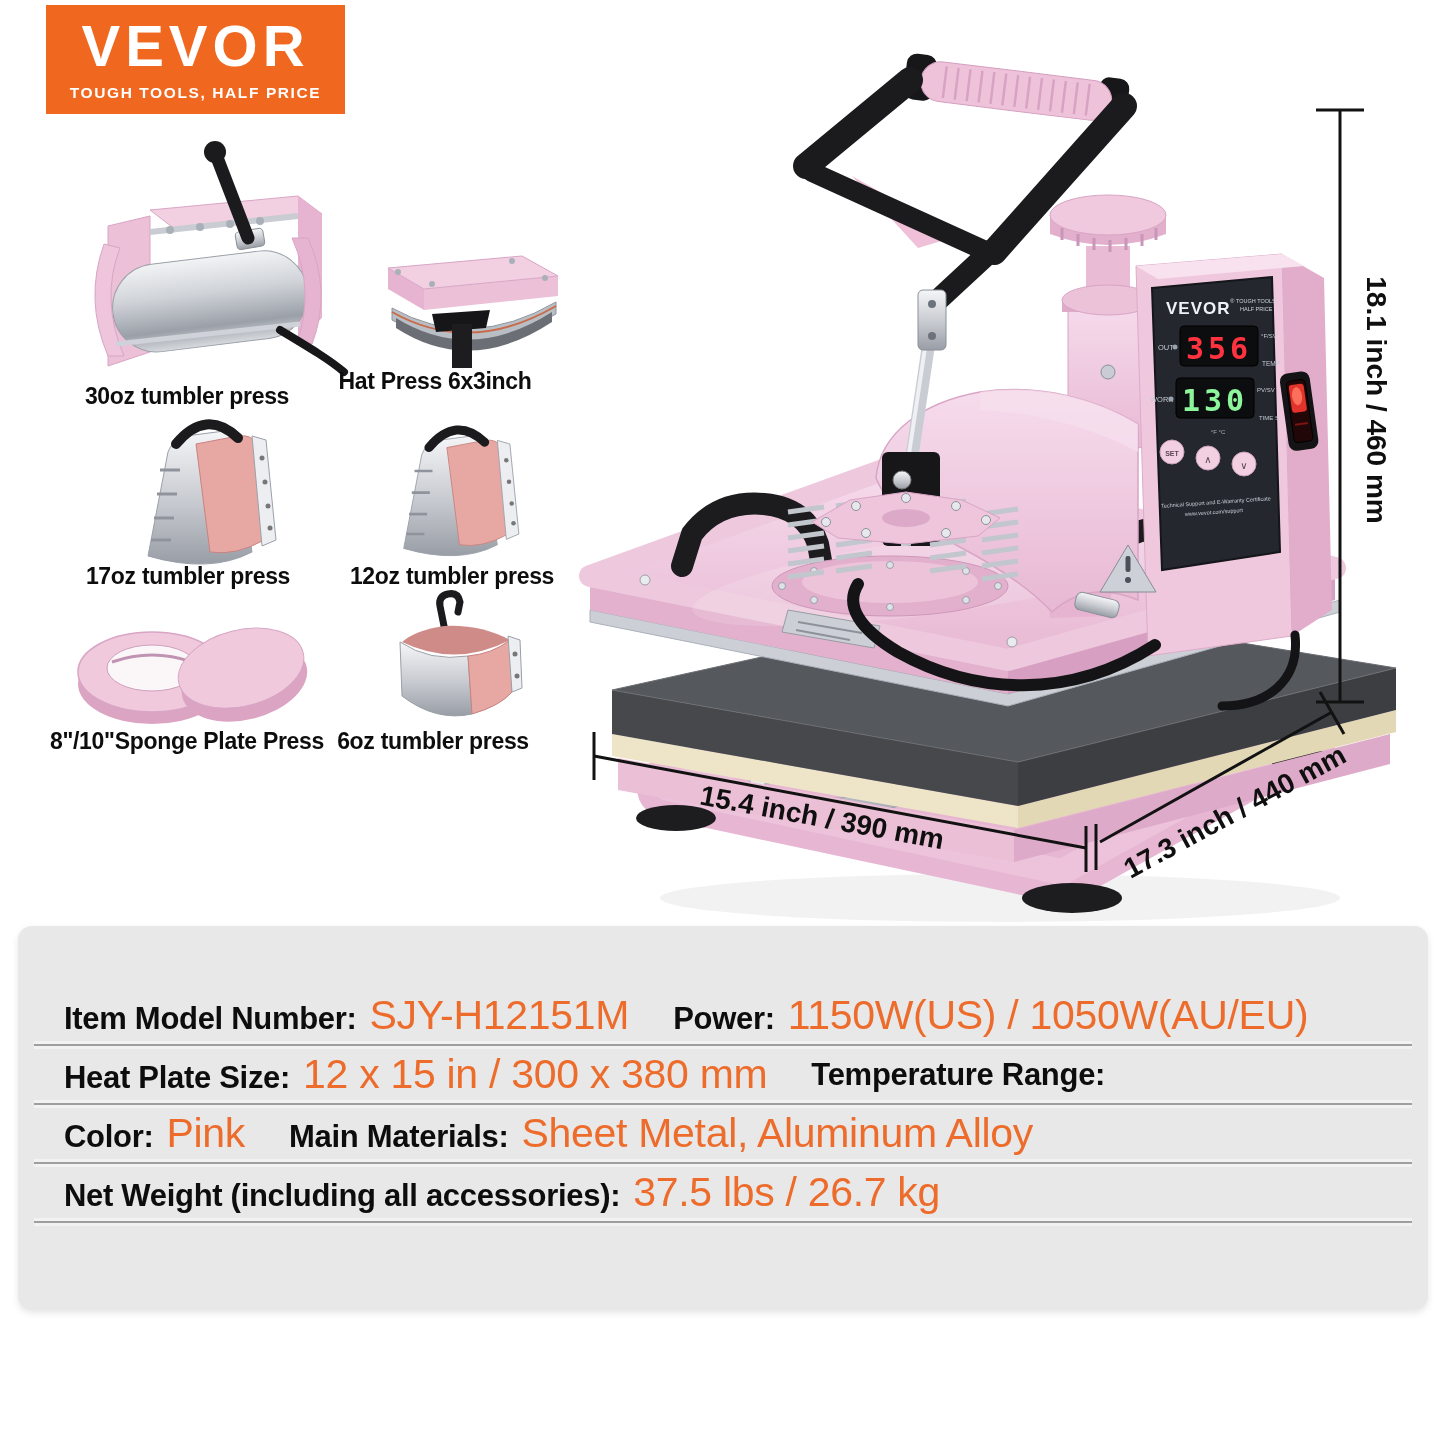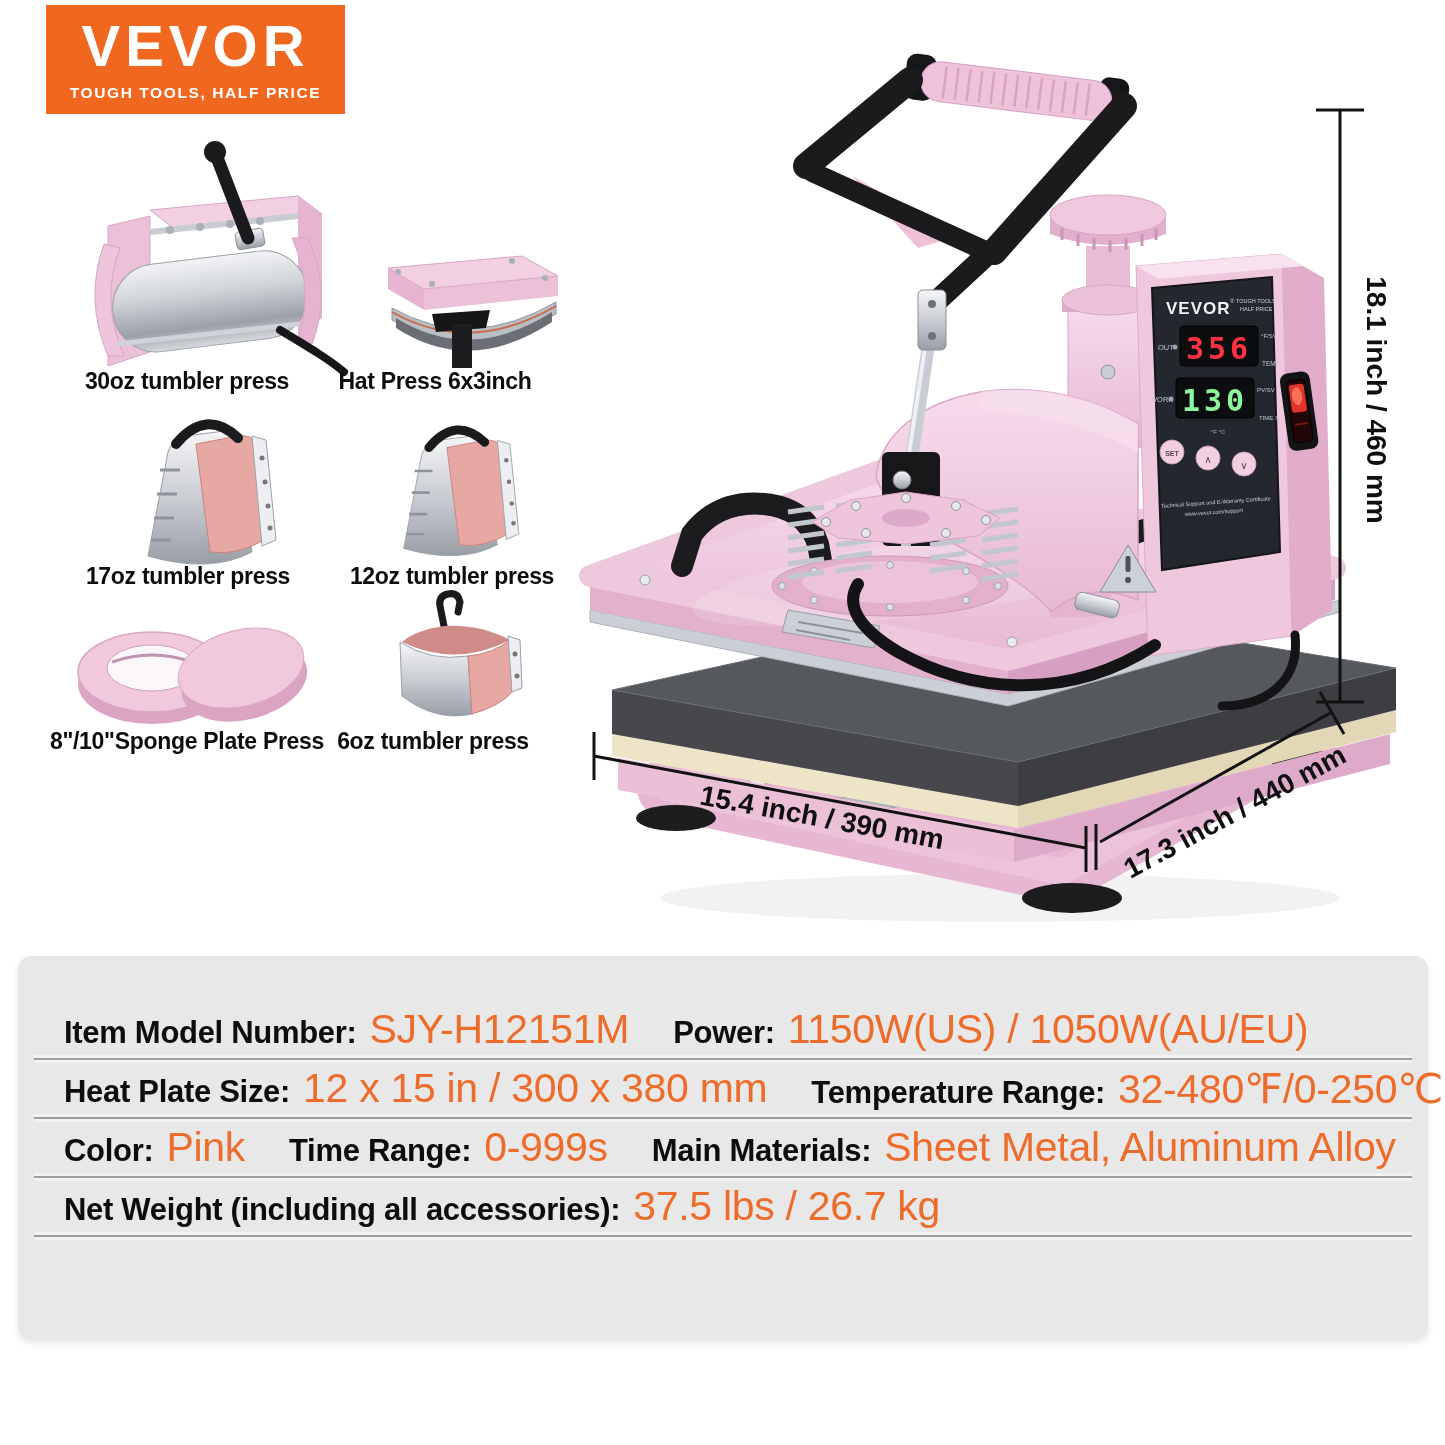--- a/index.html
+++ b/index.html
@@ -25,24 +25,24 @@
     font-size:23px;font-weight:bold;letter-spacing:-0.3px;white-space:nowrap;color:#0d0d0d;
   }
   .dim-label{
     position:absolute;font-size:28px;font-weight:bold;white-space:nowrap;color:#0f0f0f;
   }
   #dim-height{left:1376px;top:400px;transform:translate(-50%,-50%) rotate(90deg);}
   #dim-width{left:822px;top:818px;transform:translate(-50%,-50%) rotate(10.5deg);}
   #dim-depth{left:1235px;top:812px;transform:translate(-50%,-50%) rotate(-28.5deg);}
   #scene{position:absolute;left:0;top:0;}
   .specs{
-    position:absolute;left:18px;top:956px;width:1410px;height:384px;
+    position:absolute;left:18px;top:926px;width:1410px;height:384px;
     background:var(--table-bg,#e8e8e8);border-radius:14px;
     box-shadow:0 3px 7px rgba(0,0,0,.10);
-    padding-top:48px;box-sizing:border-box;
+    padding-top:64px;box-sizing:border-box;
   }
   .spec-row{
     display:flex;align-items:center;height:51px;padding-left:46px;column-gap:44px;white-space:nowrap;
   }
   .pair{display:flex;column-gap:13px;align-items:baseline;}
   .spec-row .lbl{font-size:31px;font-weight:bold;color:#0d0d0d;letter-spacing:-0.3px;}
   .spec-row .val{font-size:41px;font-weight:normal;color:var(--accent-value,#ed6c2b);letter-spacing:-0.3px;}
   .sep{height:2px;background:#9e9e9e;border-top:3px solid #f2f2f2;border-bottom:3px solid #f2f2f2;margin:0 16px;}
   svg text{font-family:"Liberation Sans","DejaVu Sans",sans-serif;}
   .seg{font-family:"DejaVu Sans Mono",monospace;font-weight:bold;letter-spacing:4px;}
@@ -315,21 +315,21 @@
       <line x1="1086" y1="826" x2="1086" y2="872"></line>
       <line x1="1096" y1="824" x2="1096" y2="870"></line>
     </g>
     <g>
       <line x1="1100" y1="842" x2="1332" y2="712"></line>
       <line x1="1320" y1="692" x2="1344" y2="734"></line>
     </g>
   </g>
 </svg>
 
-<div class="acc-label" style="left:187px;top:381px">30oz tumbler press</div>
+<div class="acc-label" style="left:187px;top:396px">30oz tumbler press</div>
 <div class="acc-label" style="left:435px;top:381px">Hat Press 6x3inch</div>
 <div class="acc-label" style="left:188px;top:576px">17oz tumbler press</div>
 <div class="acc-label" style="left:452px;top:576px">12oz tumbler press</div>
 <div class="acc-label" style="left:187px;top:741px">8"/10"Sponge Plate Press</div>
 <div class="acc-label" style="left:433px;top:741px">6oz tumbler press</div>
 
 <div id="dim-height" class="dim-label">18.1 inch / 460 mm</div>
 <div id="dim-width" class="dim-label">15.4 inch / 390 mm</div>
 <div id="dim-depth" class="dim-label">17.3 inch / 440 mm</div>
 
@@ -345,34 +345,29 @@
     </span>
   </div>
   <div class="sep"></div>
   <div class="spec-row">
     <span class="pair">
       <span class="lbl">Heat Plate Size:</span>
       <span class="val">12 x 15 in / 300 x 380 mm</span>
     </span>
     <span class="pair">
       <span class="lbl">Temperature Range:</span>
-      <span class="val">32-480℉/0-250℃</span>
     </span>
   </div>
   <div class="sep"></div>
   <div class="spec-row">
     <span class="pair">
       <span class="lbl">Color:</span>
       <span class="val">Pink</span>
     </span>
     <span class="pair">
-      <span class="lbl">Time Range:</span>
-      <span class="val">0-999s</span>
-    </span>
-    <span class="pair">
       <span class="lbl">Main Materials:</span>
       <span class="val">Sheet Metal, Aluminum Alloy</span>
     </span>
   </div>
   <div class="sep"></div>
   <div class="spec-row">
     <span class="pair">
       <span class="lbl">Net Weight (including all accessories):</span>
       <span class="val">37.5 lbs / 26.7 kg</span>
     </span>

